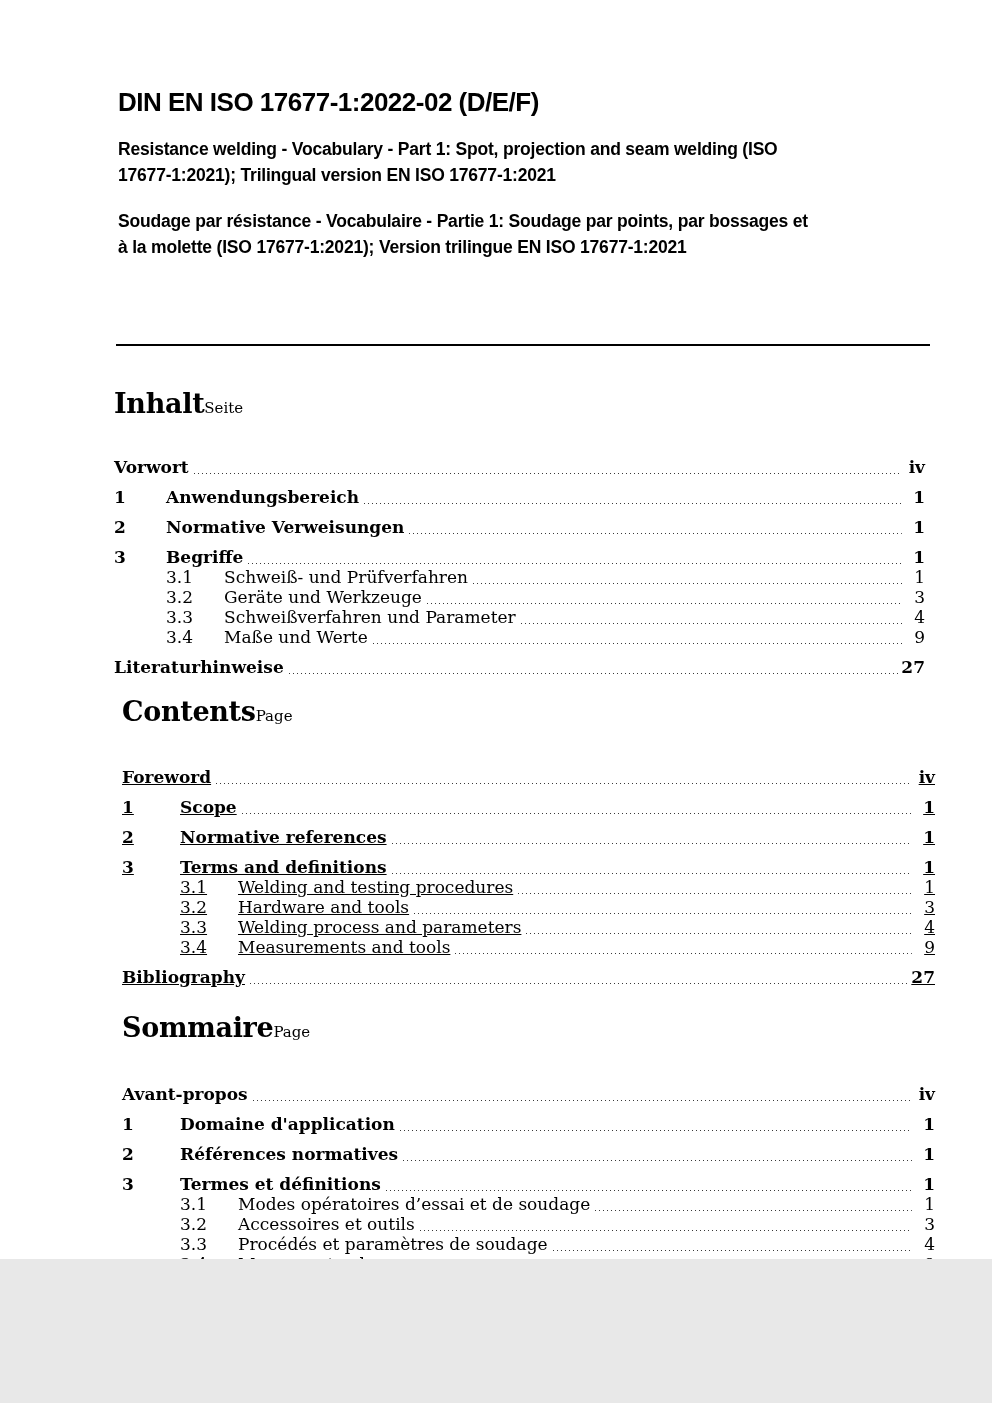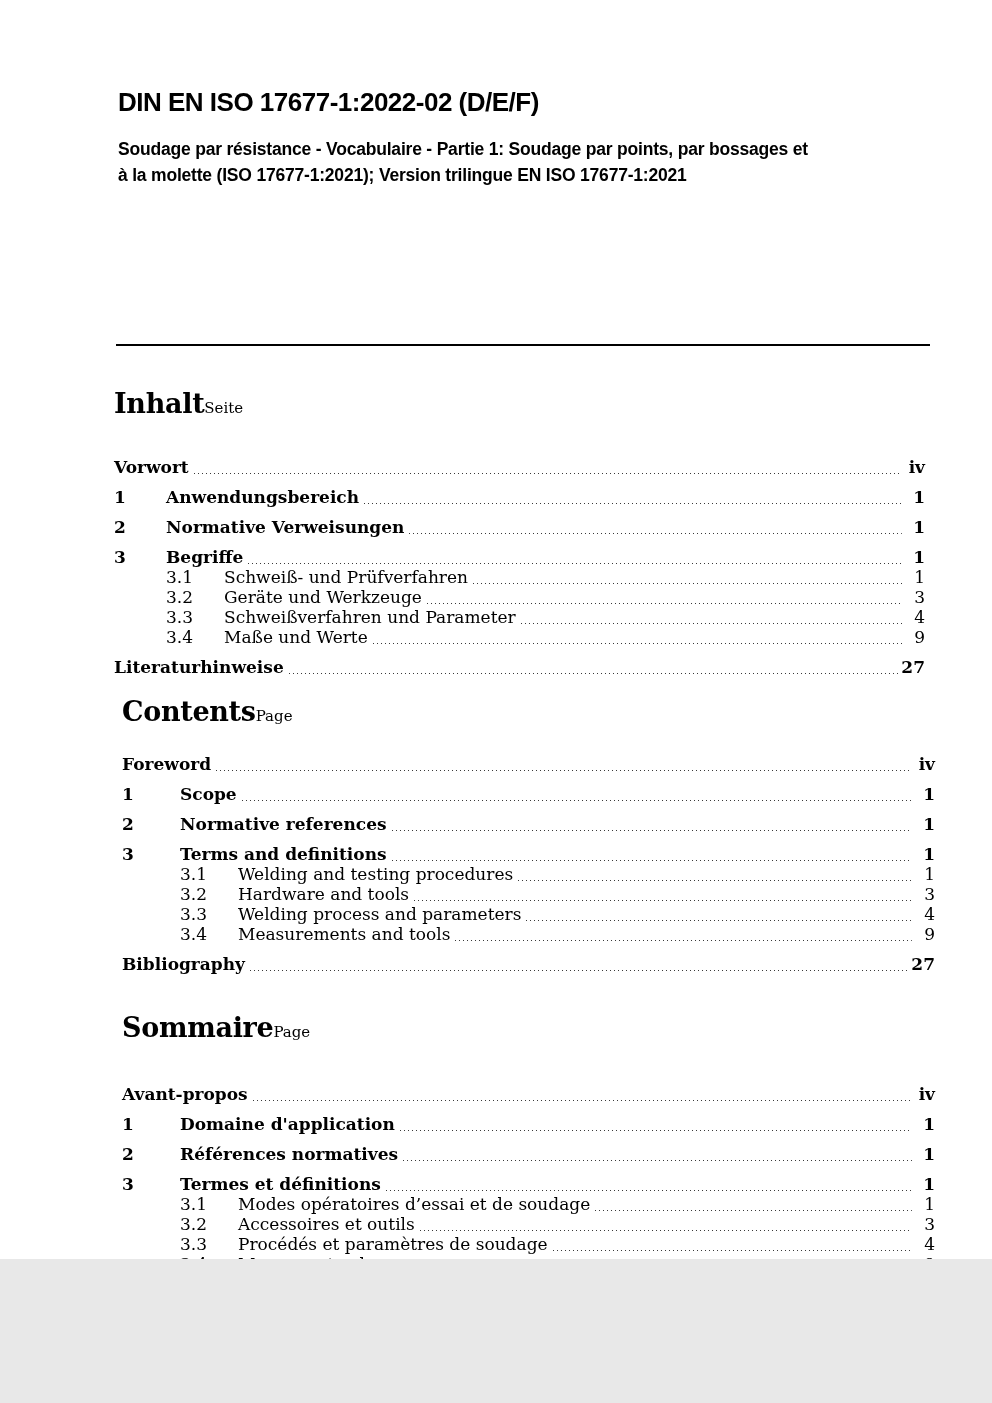--- a/index.html
+++ b/index.html
@@ -55,21 +55,21 @@
   .toc-head h2 {
     margin:0;
     font-size:27px;
     font-weight:bold;
     letter-spacing:-0.3px;
   }
   .page-label { font-size:15px; font-weight:normal; }
 
   .toc-entries { font-size:17px; }
   .toc-de .toc-entries { margin-top:33px; }
-  .toc-en .toc-entries { margin-top:22px; }
+  .toc-en .toc-entries { margin-top:35px;text-decoration:underline; }
   .toc-fr .toc-entries { margin-top:36px; }
 
   .toc-row {
     display:flex; align-items:flex-start;
     height:20px; line-height:20px;
     white-space:nowrap;
   }
   .toc-row.lvl1 { font-weight:bold; margin-top:10px; }
   .toc-row.lvl2 { font-weight:normal; margin-top:0; }
   .toc-entries > .toc-row:first-child { margin-top:0; }
@@ -102,20 +102,24 @@
     letter-spacing:1px;
   }
 </style>
 </head>
 <body>
 
 <div class="page">
 
   <div class="doc-header">
     <h1 class="doc-title">DIN EN ISO 17677-1:2022-02 (D/E/F)</h1>
+    <div class="subtitle sub-en">
+      <div>Resistance welding - Vocabulary - Part 1: Spot, projection and seam welding (ISO</div>
+      <div>17677-1:2021); Trilingual version EN ISO 17677-1:2021</div>
+    </div>
     <div class="subtitle sub-fr">
       <div>Soudage par résistance - Vocabulaire - Partie 1: Soudage par points, par bossages et</div>
       <div>à la molette (ISO 17677-1:2021); Version trilingue EN ISO 17677-1:2021</div>
     </div>
   </div>
 
   <div class="head-rule"></div>
 
   <div class="toc toc-de">
     <div class="toc-head">

